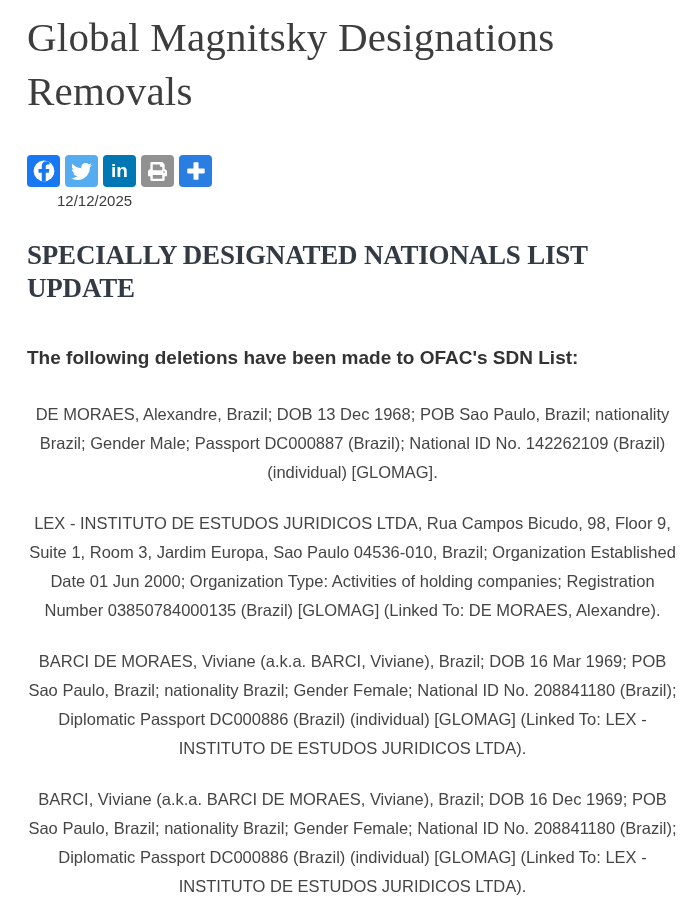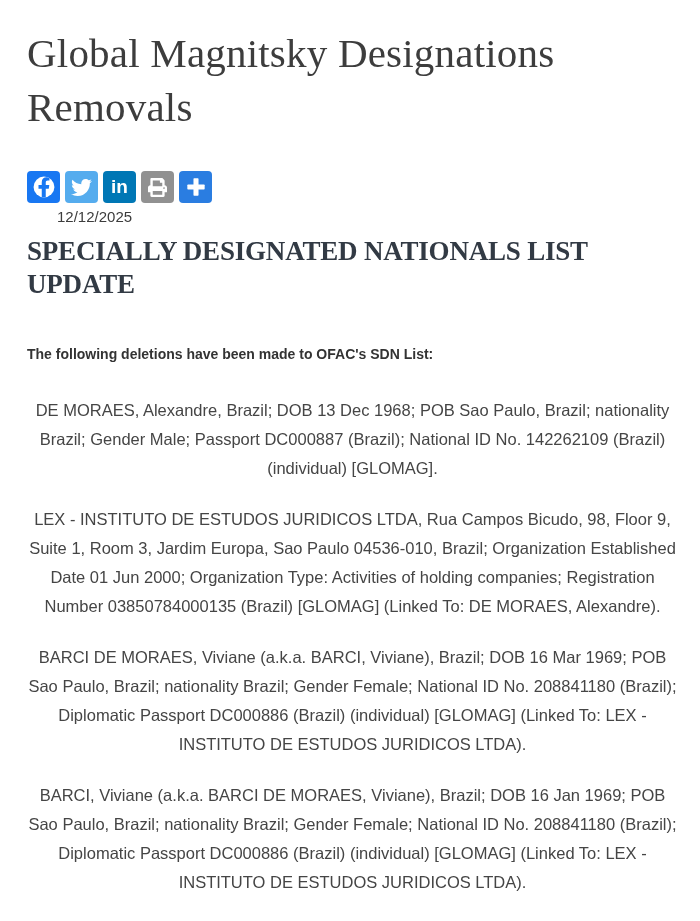--- a/index.html
+++ b/index.html
@@ -1,21 +1,21 @@
 <!DOCTYPE html>
 <html><head>
 <meta charset="utf-8">
 <style>
   * { box-sizing: border-box; }
   html, body { margin: 0; padding: 0; background: #ffffff; }
   .page {
     width: 700px;
     height: 921px;
     background: #ffffff;
-    padding: 16px 22px 0 27px;
+    padding: 0 22px 0 27px;
     overflow: hidden;
     font-family: "Liberation Sans", sans-serif;
   }
   .page-title {
     margin: 10px 0 0 0;
     max-width: 645px;
     font-family: "Liberation Serif", serif;
     font-weight: 400;
     font-size: 41px;
     line-height: 54px;
@@ -48,32 +48,32 @@
     padding-bottom: 2px;
   }
   .date-line {
     margin-top: 5px;
     font-size: 15px;
     line-height: 18px;
     color: #3c3c3c;
     margin-left: 30px;
   }
   .section-heading {
-    margin: 9px 0 0 0;
+    margin: 29px 0 0 0;
     max-width: 648px;
     font-family: "Liberation Serif", serif;
     font-weight: 700;
     font-size: 27px;
     line-height: 33px;
     color: #323a44;
     letter-spacing: -0.2px;
   }
   .intro-line {
     margin: 41px 0 0 0;
-    font-size: 14px;
+    font-size: 19px;
     line-height: 24px;
     font-weight: 700;
     color: #333333;
     max-width: 650px;
   }
   .entries { margin-top: 30px; max-width: 652px; text-align: center; }
   .entries p {
     margin: 0 0 22px 0;
     font-size: 16.5px;
     line-height: 29px;
@@ -139,16 +139,16 @@
   <div class="date-line">12/12/2025</div>
 
   <h2 class="section-heading">SPECIALLY DESIGNATED NATIONALS LIST UPDATE</h2>
 
   <p class="intro-line">The following deletions have been made to OFAC's SDN List:</p>
 
   <div class="entries">
     <p>DE MORAES, Alexandre, Brazil; DOB 13 Dec 1968; POB Sao Paulo, Brazil; nationality Brazil; Gender Male; Passport DC000887 (Brazil); National ID No. 142262109 (Brazil) (individual) [GLOMAG].</p>
     <p>LEX - INSTITUTO DE ESTUDOS JURIDICOS LTDA, Rua Campos Bicudo, 98, Floor 9, Suite 1, Room 3, Jardim Europa, Sao Paulo 04536-010, Brazil; Organization Established Date 01 Jun 2000; Organization Type: Activities of holding companies; Registration Number 03850784000135 (Brazil) [GLOMAG] (Linked To: DE MORAES, Alexandre).</p>
     <p>BARCI DE MORAES, Viviane (a.k.a. BARCI, Viviane), Brazil; DOB 16 Mar 1969; POB Sao Paulo, Brazil; nationality Brazil; Gender Female; National ID No. 208841180 (Brazil); Diplomatic Passport DC000886 (Brazil) (individual) [GLOMAG] (Linked To: LEX - INSTITUTO DE ESTUDOS JURIDICOS LTDA).</p>
-    <p>BARCI, Viviane (a.k.a. BARCI DE MORAES, Viviane), Brazil; DOB 16 Jan 1969; POB Sao Paulo, Brazil; nationality Brazil; Gender Female; National ID No. 208841180 (Brazil); Diplomatic Passport DC000886 (Brazil) (individual) [GLOMAG] (Linked To: LEX - INSTITUTO DE ESTUDOS JURIDICOS LTDA).</p>
+    <p>BARCI, Viviane (a.k.a. BARCI DE MORAES, Viviane), Brazil; DOB 16 Dec 1969; POB Sao Paulo, Brazil; nationality Brazil; Gender Female; National ID No. 208841180 (Brazil); Diplomatic Passport DC000886 (Brazil) (individual) [GLOMAG] (Linked To: LEX - INSTITUTO DE ESTUDOS JURIDICOS LTDA).</p>
   </div>
 
 </div>
 
 </body></html>

